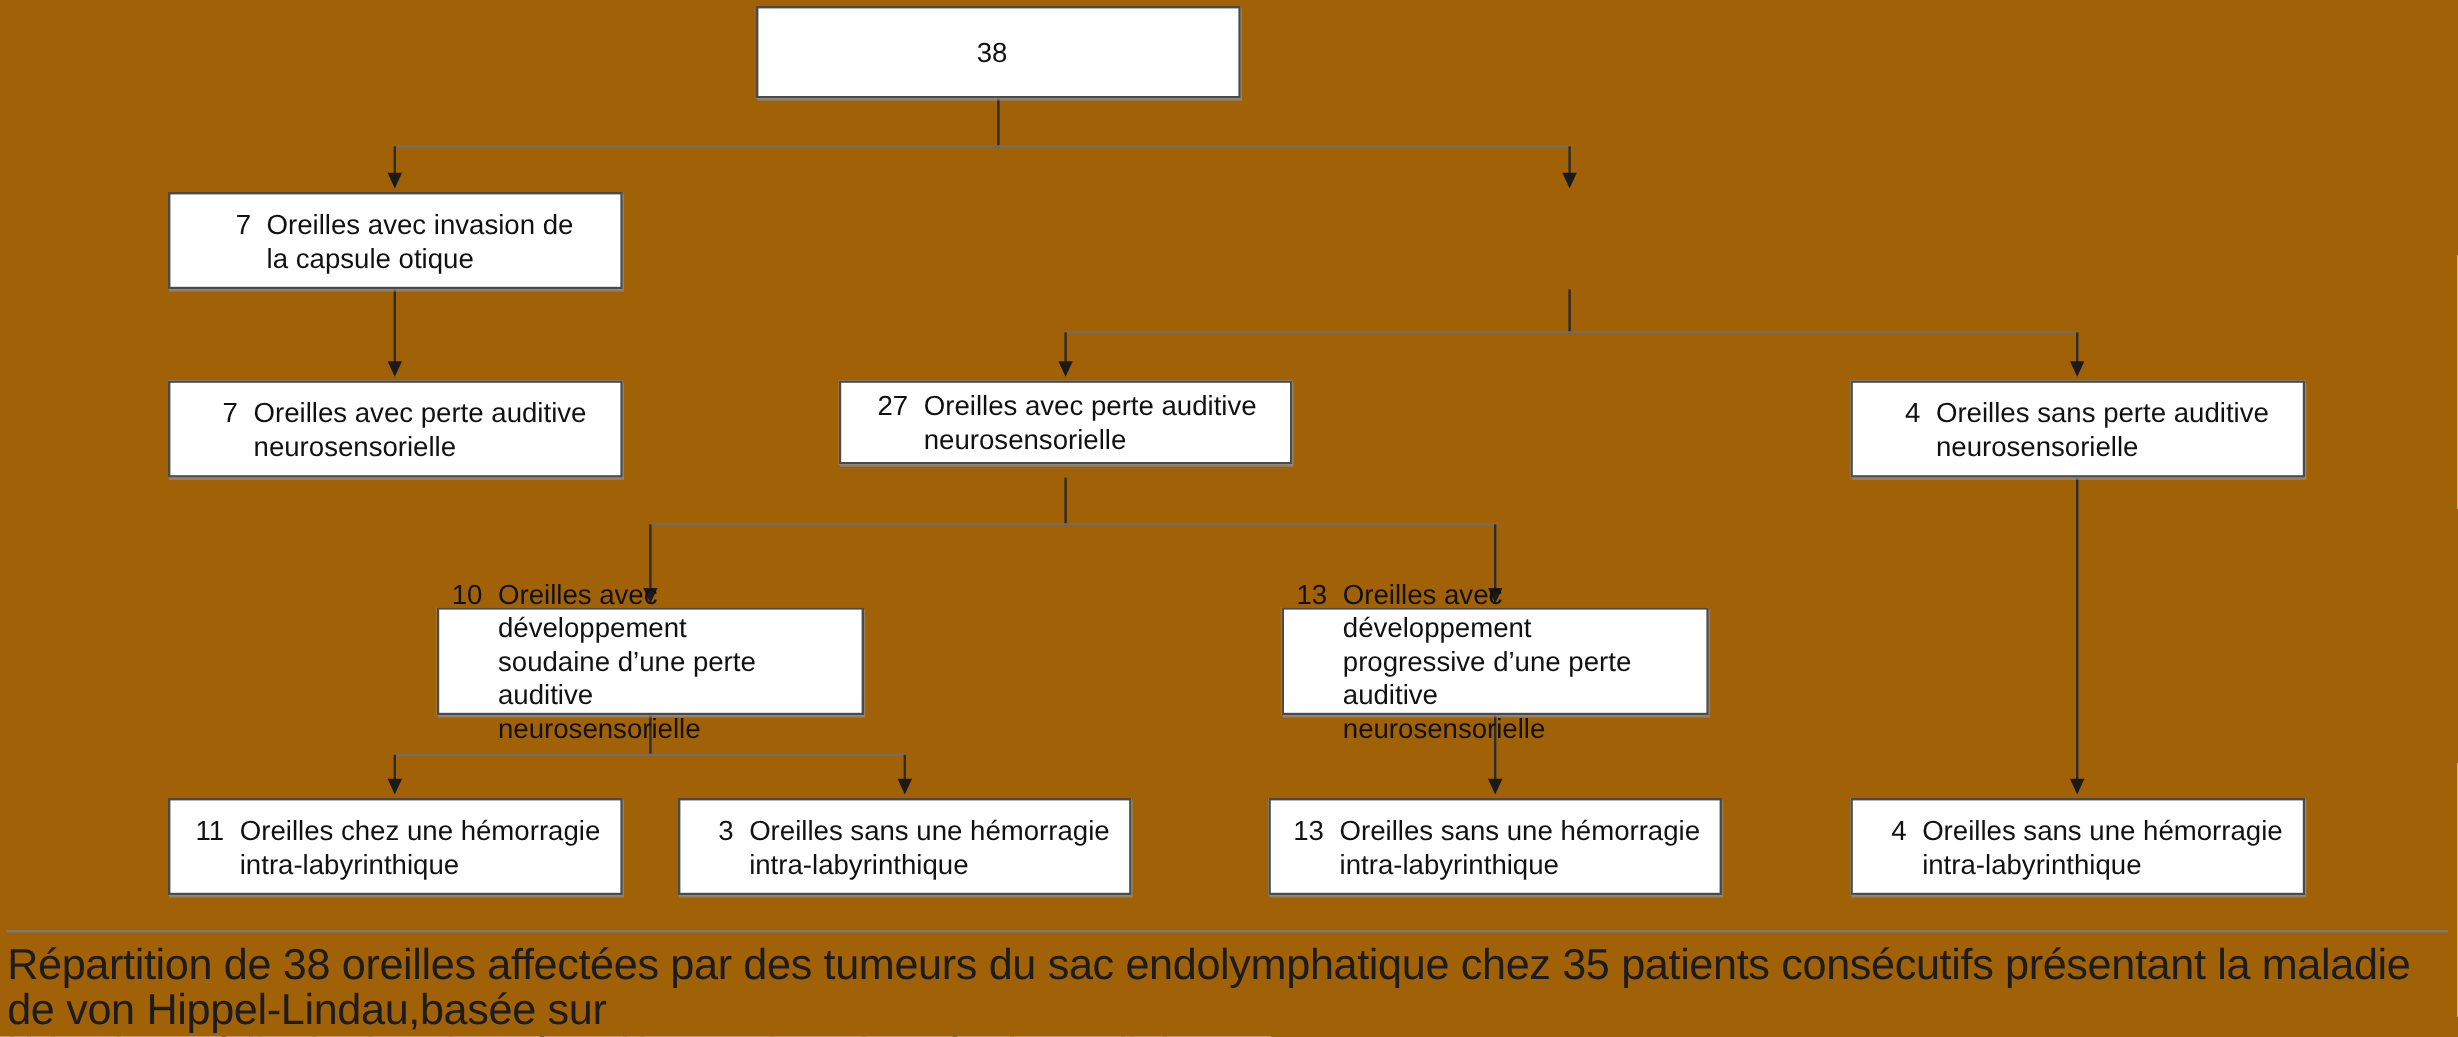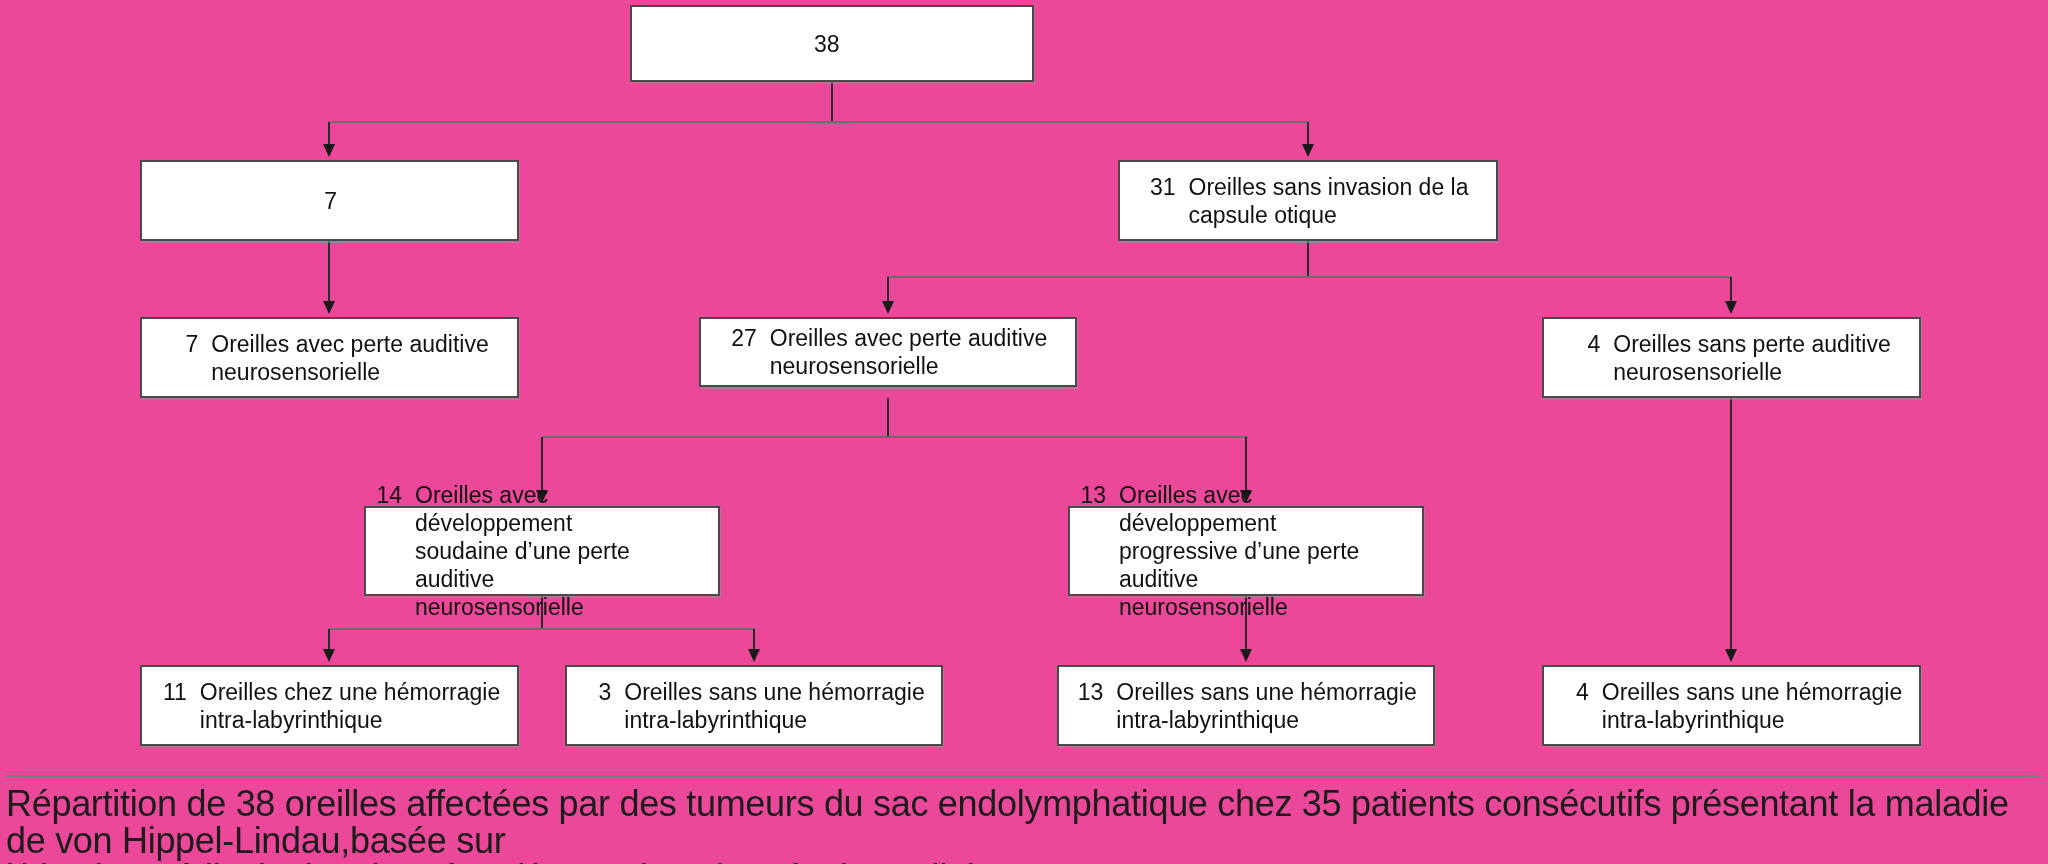--- a/index.html
+++ b/index.html
@@ -4,21 +4,21 @@
 <style>
   html, body {
     margin: 0;
     padding: 0;
     background: #ffffff;
   }
   #canvas {
     position: relative;
     width: 2048px;
     height: 864px;
-    background: #ec4899;
+    background: #a16207;
     font-family: "Liberation Sans", "DejaVu Sans", sans-serif;
     color: #111111;
     overflow: hidden;
   }
   .node {
     position: absolute;
     background: #ffffff;
     border: 2px solid #4a4a4a;
     box-shadow: 1px 2px 0 rgba(150,150,150,0.55);
     display: flex;
@@ -125,27 +125,22 @@
 
   <div class="node" style="left:630px;top:5px;width:404px;height:77px">
     <div class="node-inner">
       <span class="num">38</span>
     </div>
   </div>
 
   <div class="node" style="left:140px;top:160px;width:379px;height:81px">
     <div class="node-inner">
       <span class="num">7</span>
-    </div>
-  </div>
-  <div class="node" style="left:1118px;top:160px;width:380px;height:81px">
-    <div class="node-inner">
-      <span class="num">31</span>
-      <span class="lbl">Oreilles sans invasion de la
-capsule otique</span>
+      <span class="lbl">Oreilles avec invasion de
+la capsule otique</span>
     </div>
   </div>
 
   <div class="node" style="left:140px;top:317px;width:379px;height:81px">
     <div class="node-inner">
       <span class="num">7</span>
       <span class="lbl">Oreilles avec perte auditive
 neurosensorielle</span>
     </div>
   </div>
@@ -159,21 +154,21 @@
   <div class="node" style="left:1542px;top:317px;width:379px;height:81px">
     <div class="node-inner">
       <span class="num">4</span>
       <span class="lbl">Oreilles sans perte auditive
 neurosensorielle</span>
     </div>
   </div>
 
   <div class="node" style="left:364px;top:506px;width:356px;height:90px">
     <div class="node-inner">
-      <span class="num">14</span>
+      <span class="num">10</span>
       <span class="lbl">Oreilles avec développement
 soudaine d’une perte auditive
 neurosensorielle</span>
     </div>
   </div>
   <div class="node" style="left:1068px;top:506px;width:356px;height:90px">
     <div class="node-inner">
       <span class="num">13</span>
       <span class="lbl">Oreilles avec développement
 progressive d’une perte auditive

